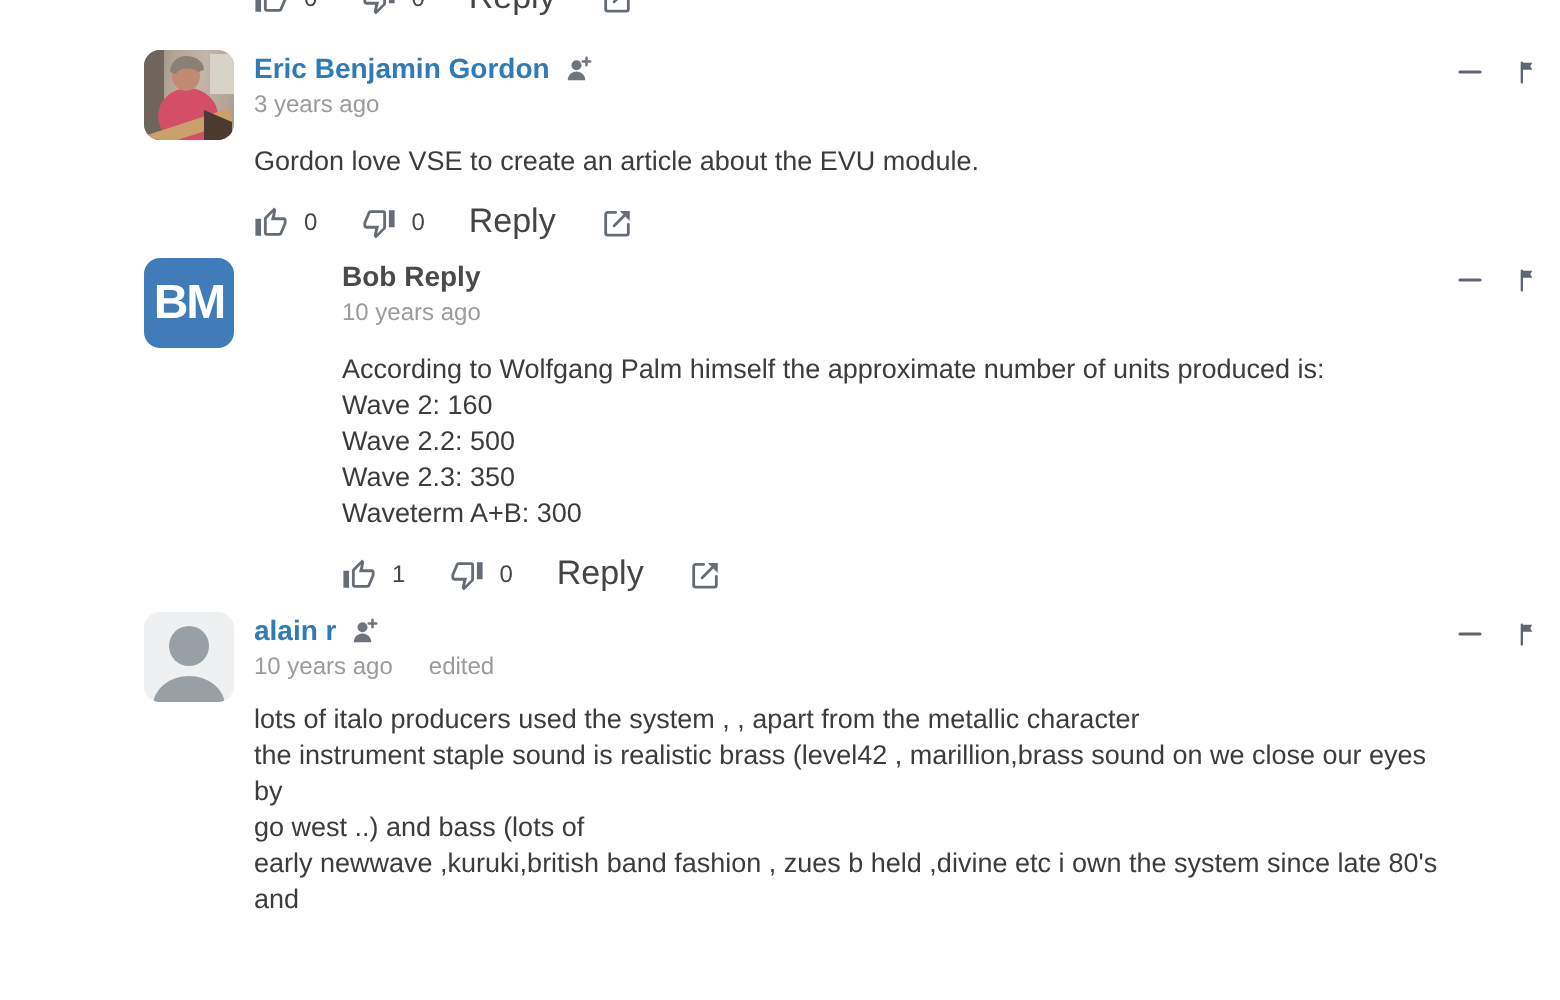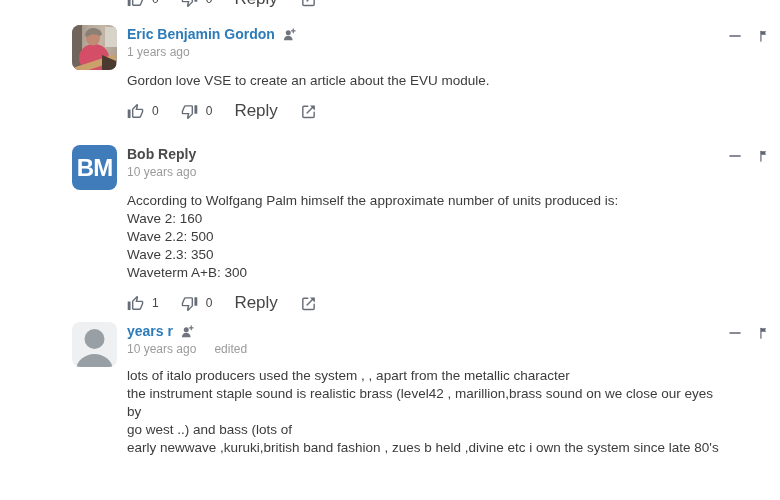--- a/index.html
+++ b/index.html
@@ -28,21 +28,21 @@
   .vote-count { font-size: 12px; color: #454545; margin-left: 8px; font-weight: 400; }
   .reply-btn { font-size: 17px; color: #454545; margin-right: 22px; cursor: pointer; }
   .share-btn { display: flex; align-items: center; cursor: pointer; }
   .share-btn svg { width: 17px; height: 17px; fill: none; stroke: #666d76; }
 
   .top-partial { margin-top: -11px; margin-left: 55px; }
 
   
   .comment { position: relative; display: flex; }
   .comment-1 { margin-top: 16px; }
-  .comment-2 { margin-top: 24px; }
+  .comment-2 { margin-top: 8px; gap: 44px; }
   .comment-3 { margin-top: 9px; }
 
   .avatar {
     flex: none;
     width: 45px; height: 45px;
     border-radius: 8px;
     margin-right: 10px;
     overflow: hidden;
     position: relative;
     cursor: pointer;
@@ -167,21 +167,21 @@
       <div class="comment-content">
         <div class="name-row">
           <span class="author-name author-link">Eric Benjamin Gordon</span>
           <span class="person-plus">
               <svg>
                 <use href="#i-person-plus"></use>
               </svg>
             </span>
         </div>
         <div class="meta-row">
-          <span class="timestamp">1 years ago</span>
+          <span class="timestamp">3 years ago</span>
         </div>
         <div class="comment-body">Gordon love VSE to create an article about the EVU module.</div>
         <div class="action-bar comment-actions">
           <div class="vote-group">
             <span class="vote-btn">
                 <svg>
                   <use href="#i-thumb-up"></use>
                 </svg>
               </span>
             <span class="vote-count">0</span>
@@ -267,21 +267,21 @@
 
     <div class="comment comment-3">
       <div class="avatar avatar-default">
         <svg viewBox="0 0 45 45">
           <circle cx="22.5" cy="17" r="10" fill="#98a0a6"></circle>
           <ellipse cx="22.5" cy="47" rx="18" ry="15" fill="#98a0a6"></ellipse>
         </svg>
       </div>
       <div class="comment-content">
         <div class="name-row">
-          <span class="author-name author-link">years r</span>
+          <span class="author-name author-link">alain r</span>
           <span class="person-plus">
               <svg>
                 <use href="#i-person-plus"></use>
               </svg>
             </span>
         </div>
         <div class="meta-row">
           <span class="timestamp">10 years ago</span>
           <span class="edited-label">edited</span>
         </div>

